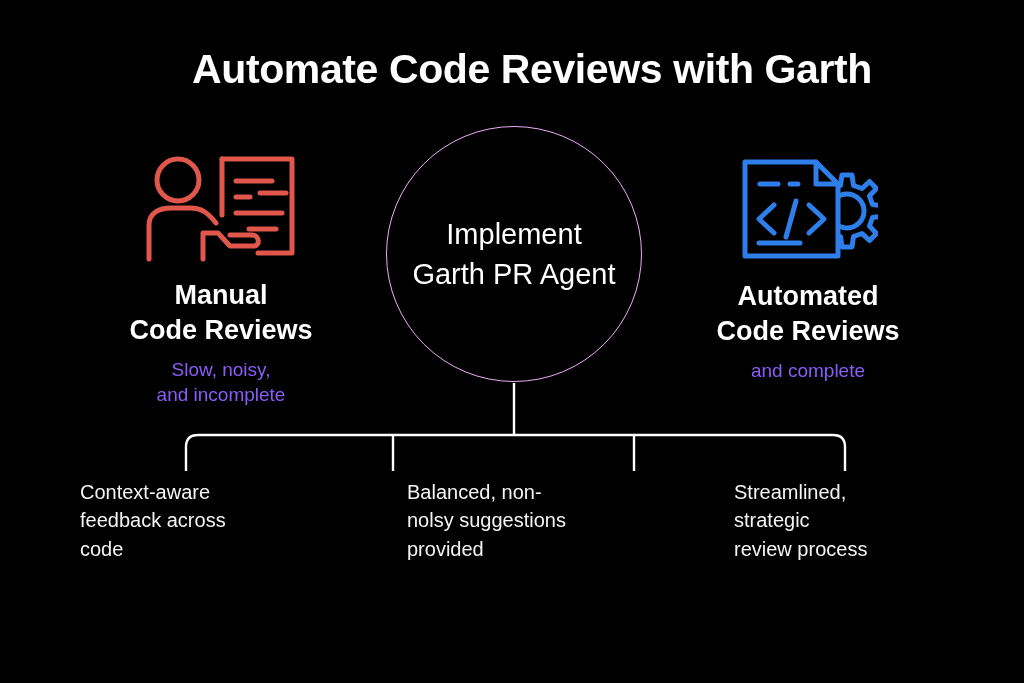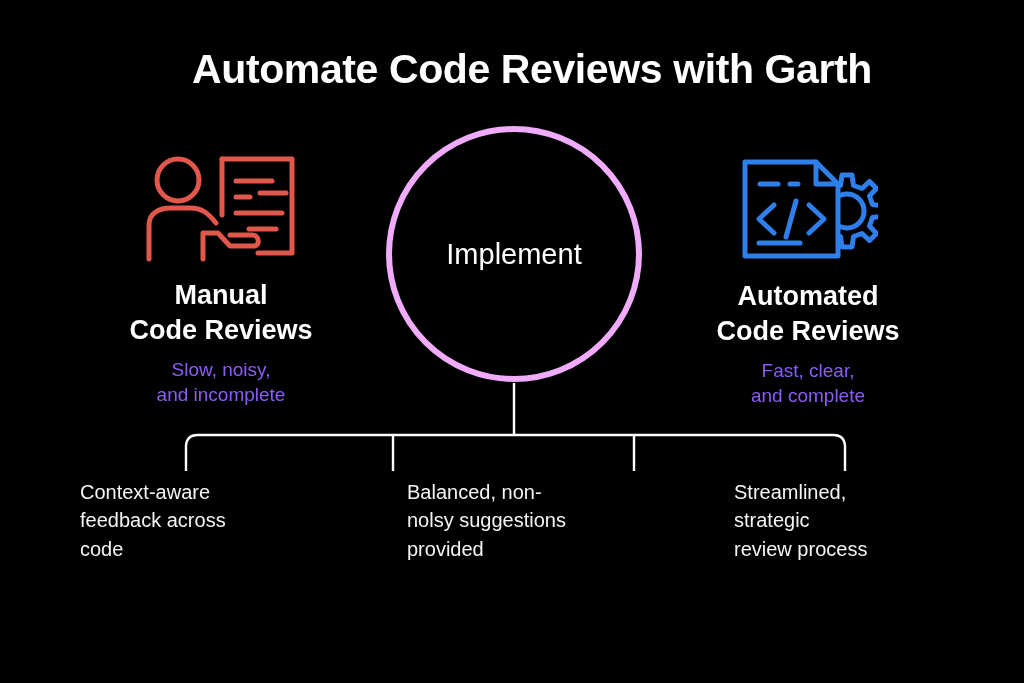--- a/index.html
+++ b/index.html
@@ -67,21 +67,21 @@
     color: #8b5cf6;
   }
 
   
   .circle {
     position: absolute;
     left: 386px;
     top: 126px;
     width: 256px;
     height: 256px;
-    border: 6px solid #f0abfc;
+    border: 1px solid #f0abfc;
     border-radius: 50%;
     box-sizing: border-box;
     display: flex;
     flex-direction: column;
     align-items: center;
     justify-content: center;
     text-align: center;
   }
   .circle-line {
     font-size: 29px;
@@ -176,27 +176,27 @@
         <path d="M58 48 L48 84"></path>
 
         <path d="M21 90 L62 90"></path>
       </svg>
     </div>
     <div class="col-heading">
       <div>Automated</div>
       <div>Code Reviews</div>
     </div>
     <div class="col-sub">
-      <div>Fast, clear,</div>
       <div>and complete</div>
     </div>
   </div>
 
   <div class="circle">
     <div class="circle-line">Implement</div>
+    <div class="circle-line">Garth PR Agent</div>
   </div>
 
   <svg class="connector" viewBox="0 0 1024 683" fill="none" stroke="#ffffff" stroke-width="2.4" stroke-linecap="butt" stroke-linejoin="round">
 
     <path d="M514 383 L514 435"></path>
 
     <path d="M186 471 L186 447 Q186 435 198 435 L833 435 Q845 435 845 447 L845 471"></path>
 
     <path d="M393 436 L393 471"></path>
     <path d="M634 436 L634 471"></path>

